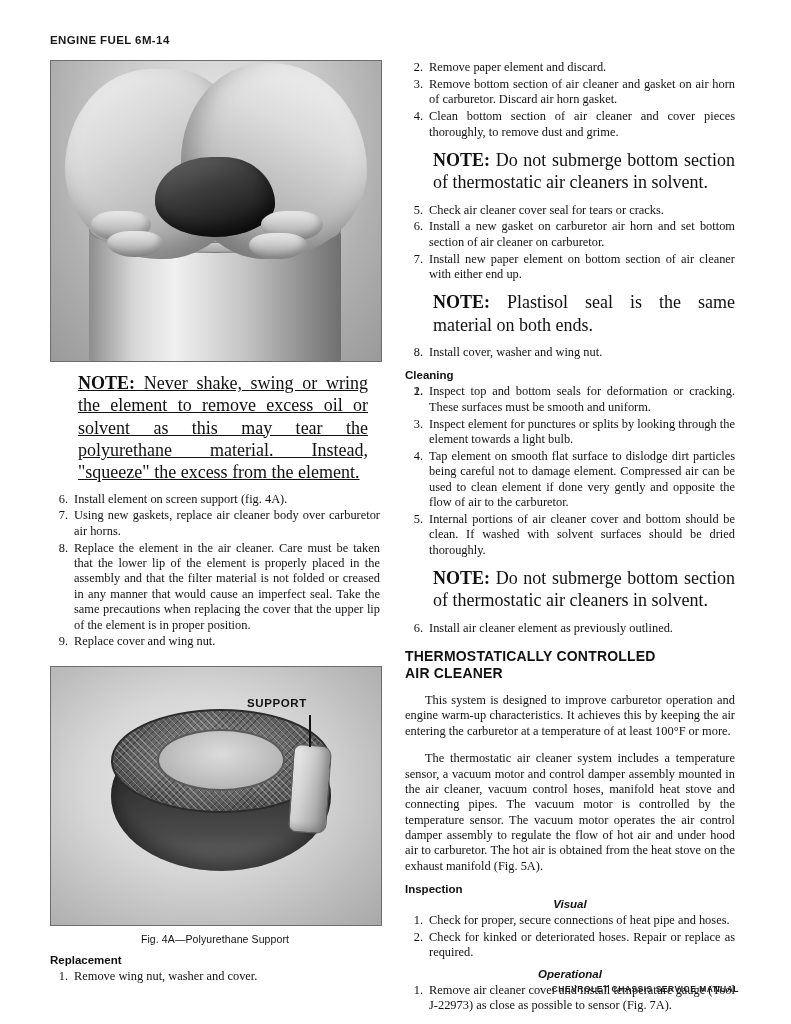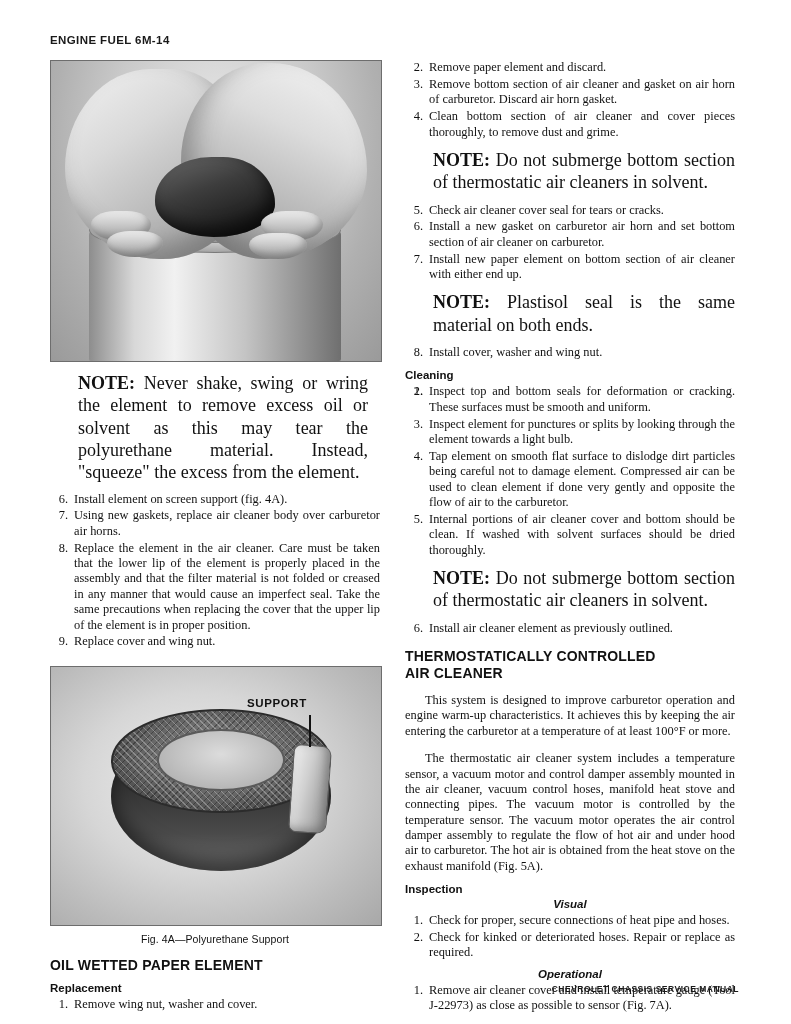--- a/index.html
+++ b/index.html
@@ -68,20 +68,21 @@
     line-height: 1.24;
     text-align: justify;
   }
   .note .lbl {
     font-weight: bold;
   }
   .note-left {
     margin: 0 12px 8px 0;
     padding-left: 28px;
     text-indent: -0px;
+    text-decoration: underline;
   }
   ol.steps {
     margin: 0 0 6px 0;
     padding: 0;
     list-style: none;
   }
   ol.steps li {
     position: relative;
     padding-left: 24px;
     margin-bottom: 1.5px;
@@ -349,21 +350,20 @@
         <div class="f4-ring-face"></div>
         <div class="f4-mesh"></div>
         <div class="f4-ring-hole"></div>
         <div class="f4-support"></div>
         <div class="f4-leader"></div>
         <div class="f4-label">SUPPORT</div>
       </div>
       <div class="fig-cap">Fig. 4A—Polyurethane Support</div>
     </div>
 
-    <div class="sec-head">OIL WETTED PAPER ELEMENT</div>
     <div class="sub-head">Replacement</div>
     <ol class="steps">
       <li><span class="num">1.</span><span>Remove wing nut, washer and cover.</span></li>
     </ol>
 
   </div>
 
   <div class="col col-right">
 
     <ol class="steps">

